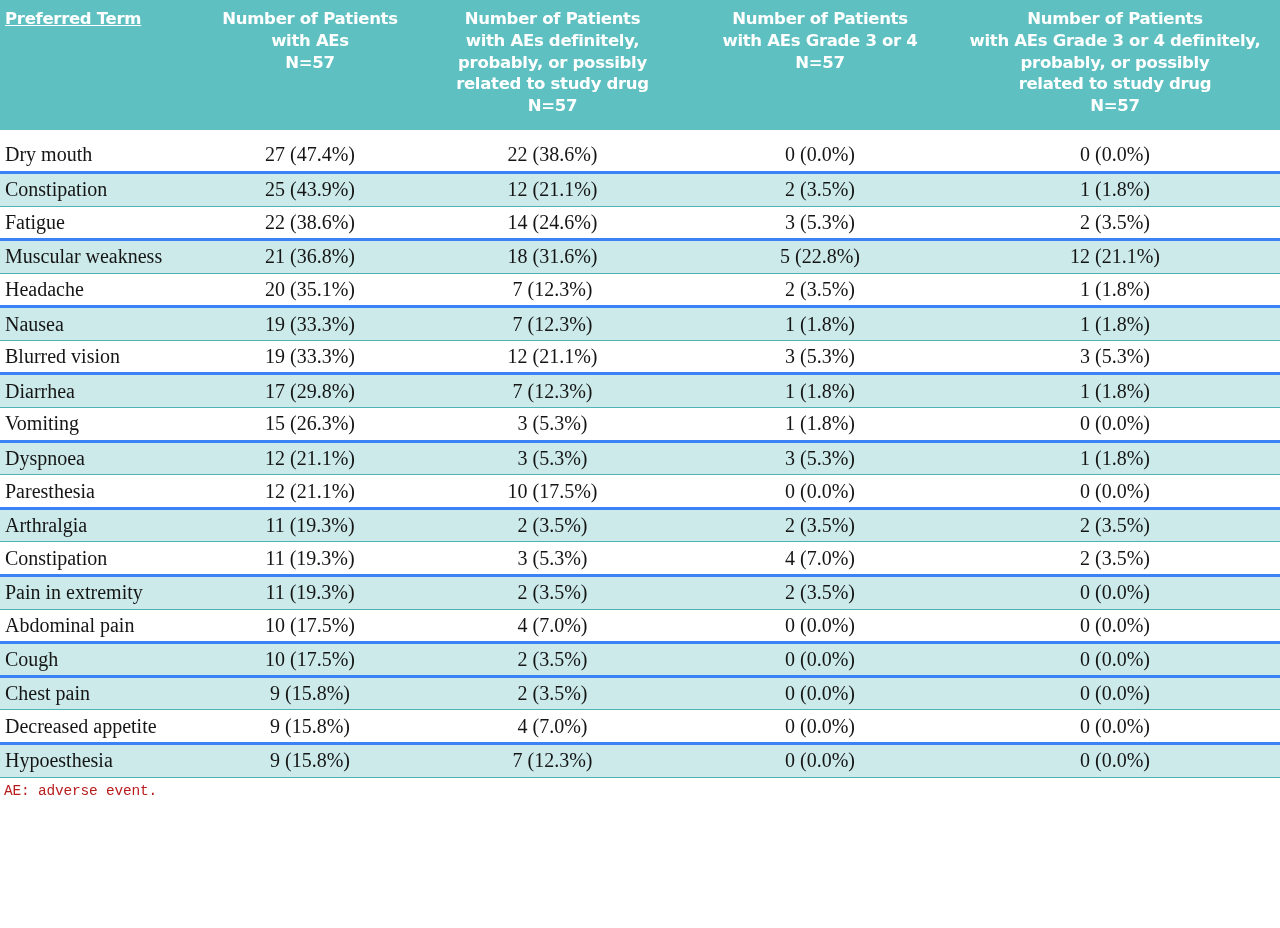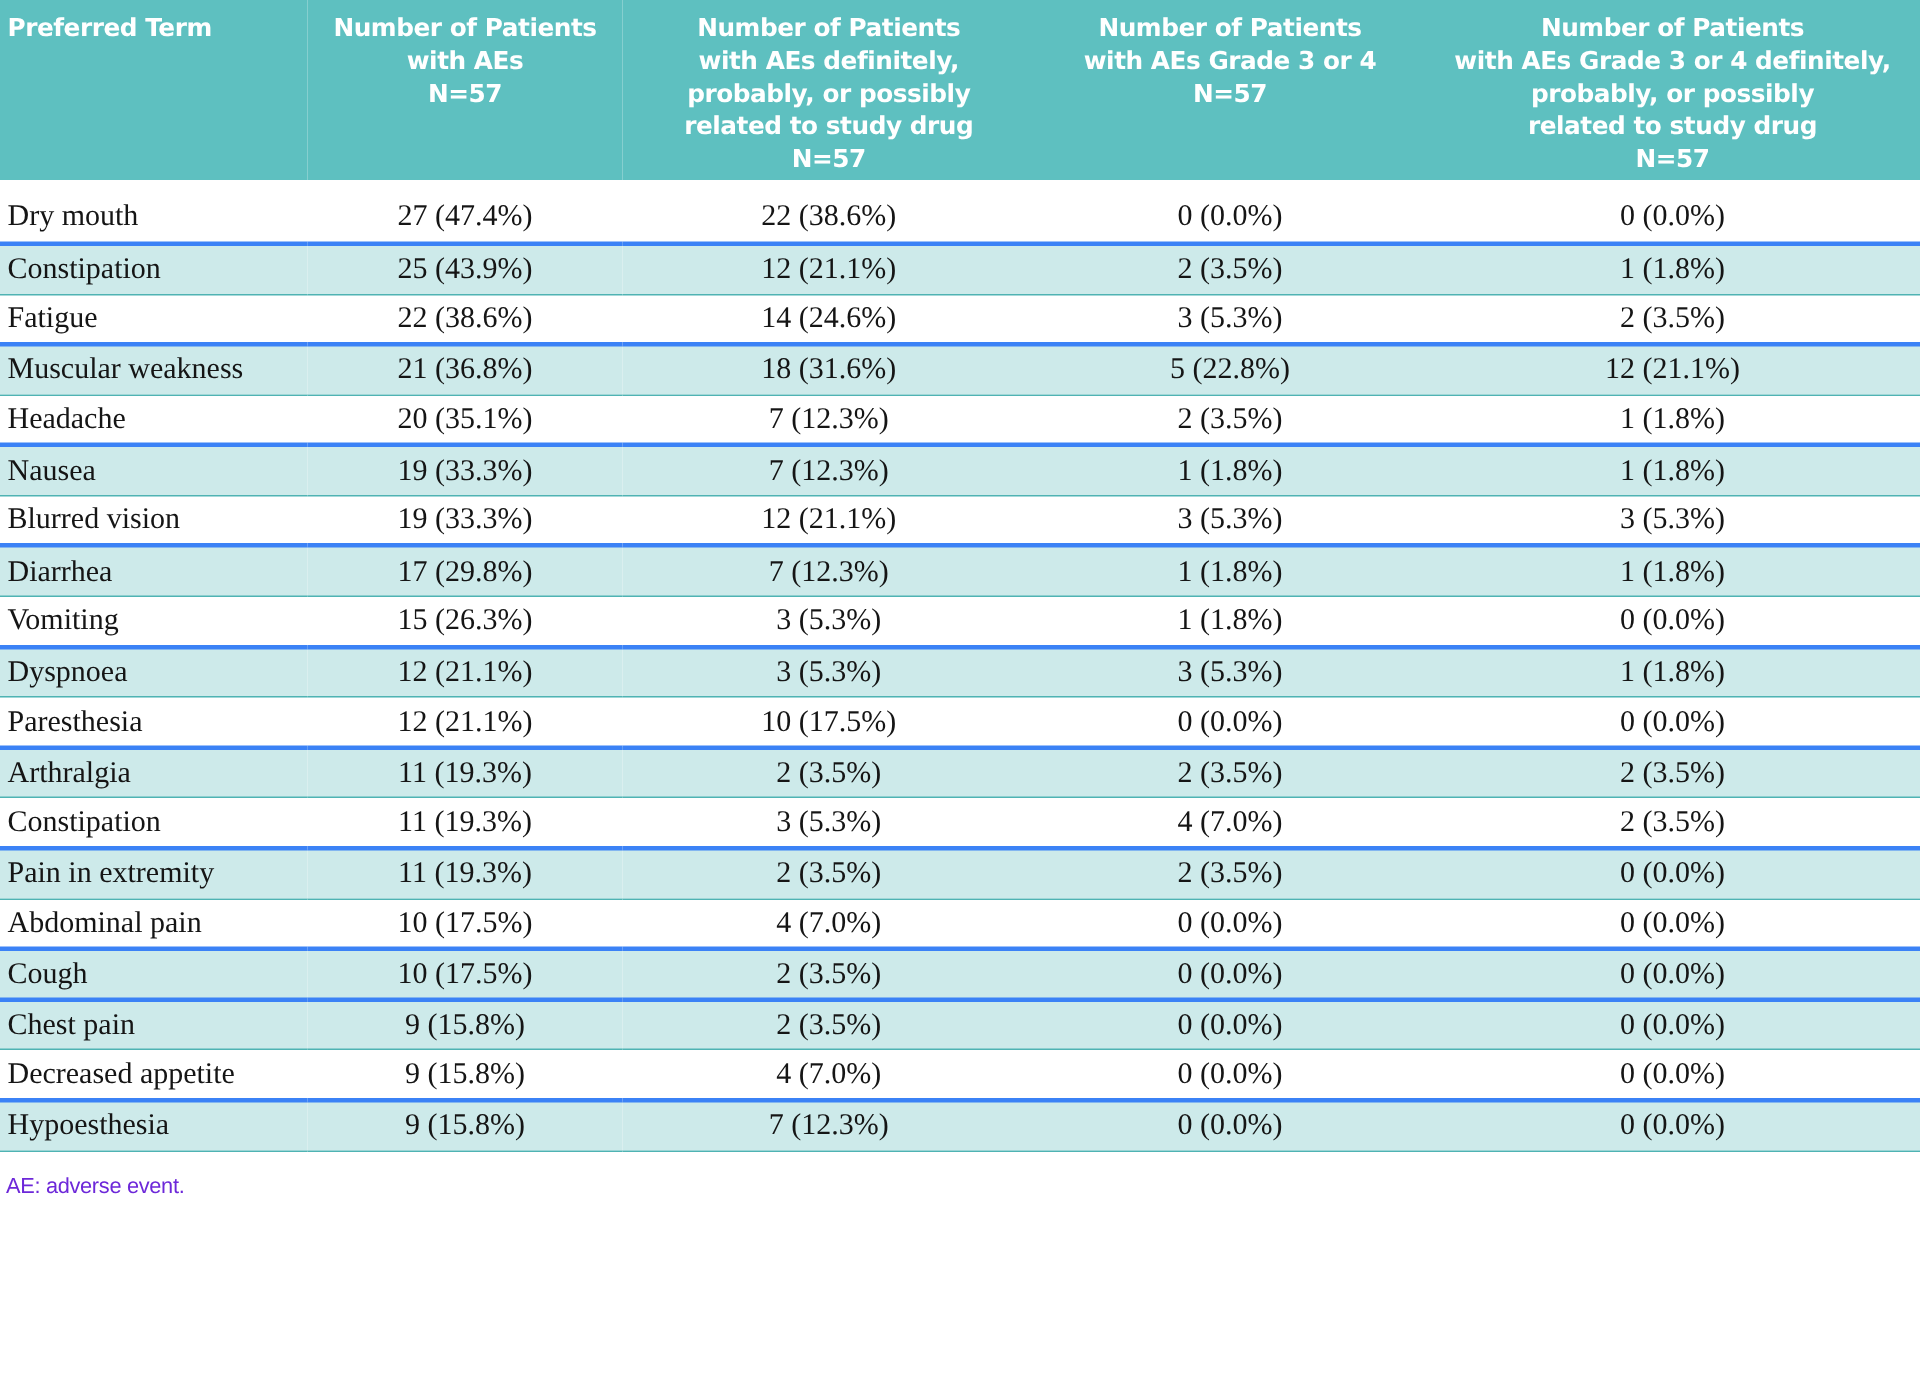--- a/index.html
+++ b/index.html
@@ -41,25 +41,26 @@
     padding: 0;
     vertical-align: top;
     letter-spacing: -0.3px;
     white-space: pre-line;
   }
   thead th.col-term {
     text-align: left;
     padding-left: 5px;
     padding-top: 8px;
     width: 205px;
+    text-decoration: underline;
   }
   thead th.col-num {
     text-align: center;
     padding-top: 8px;
-    padding-bottom: 3px;
+    padding-bottom: 13px;
   }
   .spacer-row td {
     height: 9px;
     padding: 0;
     background: #ffffff;
     border: none;
   }
 
   
   tbody tr.data-row {
@@ -93,24 +94,24 @@
 
   
   col.c0 { width: 205px; }
   col.c1 { width: 210px; }
   col.c2 { width: 275px; }
   col.c3 { width: 260px; }
   col.c4 { width: 330px; }
 
   
   .footnote {
-    font-family: Liberation Sans, sans-serif;
+    font-family: Liberation Mono, monospace;
     font-size: 14.5px;
-    color: #6d28d9;
-    padding: 15px 0 0 4px;
+    color: #b91c1c;
+    padding: 5px 0 0 4px;
     letter-spacing: -0.2px;
   }
 </style>
 </head>
 <body>
 
 <div class="table-wrap">
 
   <table class="ae-table">
     <colgroup>

